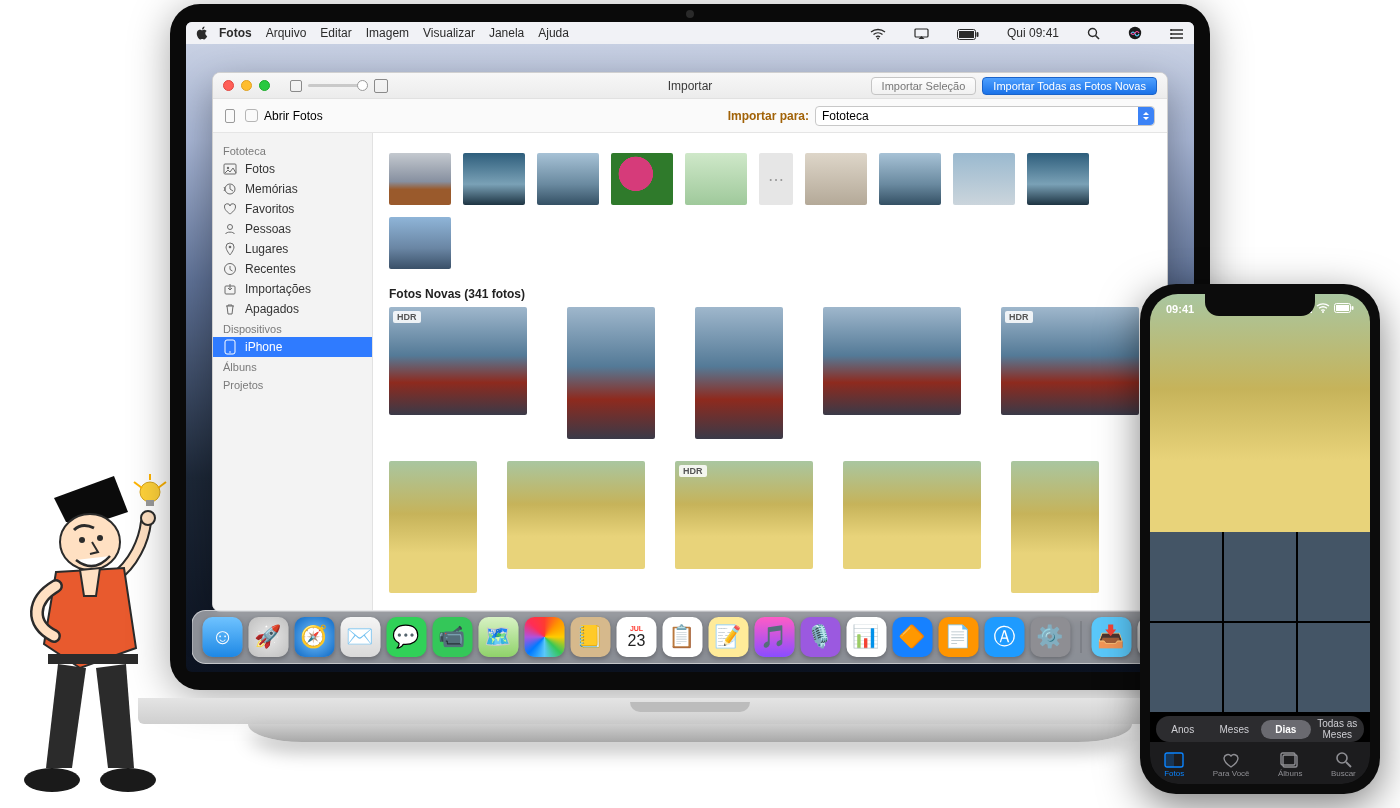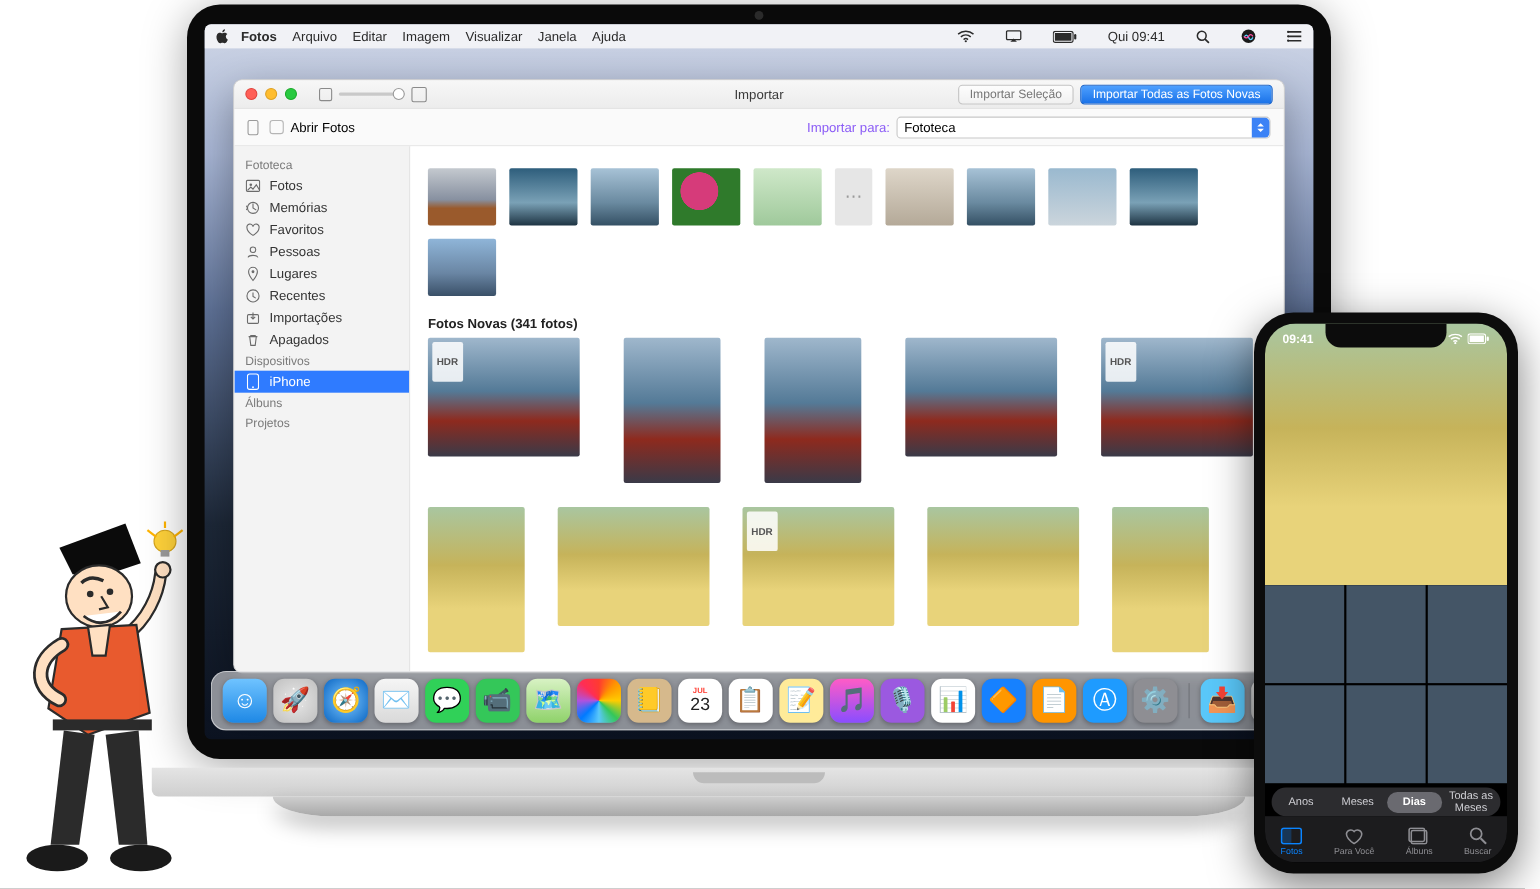--- a/index.html
+++ b/index.html
@@ -15,21 +15,21 @@
   .mac-lid-text { position:absolute; bottom:43px; width:100%; text-align:right; color:#444; font-size:15px; letter-spacing:.5px;}
   .mac-foot { position:absolute; bottom:22px; left:10%; width:80%; height:18px; background:linear-gradient(180deg,#cfcfcf,#a8a8a8); border-radius:0 0 60px 60px / 0 0 20px 20px; box-shadow:0 10px 18px rgba(0,0,0,.25);}
   .notch { position:absolute; bottom:52px; left:50%; transform:translateX(-50%); width:120px; height:10px; background:#bcbcbc; border-radius:0 0 10px 10px;}
 
   
   .menubar { position:absolute; top:0; left:0; right:0; height:22px; background:rgba(245,245,247,.9); display:flex; align-items:center; padding:0 10px; font-size:12px; color:#2b2b2b;}
   .menubar .apple { font-size:14px; margin-right:10px; }
   .menubar .menu-item { margin-right:14px; cursor:default; }
   .menubar .menu-item.bold { font-weight:700; }
   .menubar .spacer { flex:1; }
-  .menubar .status { margin-left:10px; display:flex; align-items:center; gap:28px; }
+  .menubar .status { margin-left:10px; display:flex; align-items:flex-end; gap:28px; }
   .menubar svg { display:block; }
 
   
   .dock { position:absolute; bottom:8px; left:50%; transform:translateX(-50%); background:rgba(245,245,247,.55); border:1px solid rgba(255,255,255,.5); border-radius:14px; padding:6px 10px; display:flex; gap:6px; backdrop-filter: blur(6px);}
   .dock .app { width:40px; height:40px; border-radius:10px; box-shadow:0 2px 4px rgba(0,0,0,.25); display:flex; align-items:center; justify-content:center; font-size:22px; color:#fff;}
   .dock .sep { width:1px; background:rgba(0,0,0,.2); margin:4px 4px;}
 
   
   .win { position:absolute; left:26px; top:50px; right:26px; height:540px; background:#f6f6f6; border:1px solid #d0d0d0; border-radius:8px; box-shadow:0 14px 40px rgba(0,0,0,.35); display:flex; flex-direction:column; overflow:hidden;}
   .titlebar { height:26px; display:flex; align-items:center; padding:0 10px; border-bottom:1px solid #e1e1e1; background:linear-gradient(#f7f7f7,#ececec); position:relative;}
@@ -42,21 +42,21 @@
   .zoom .thumb{position:absolute;right:0;top:-4px;width:11px;height:11px;background:#fff;border:1px solid #9a9a9a;border-radius:50%;}
   .titlebar .title{position:absolute;left:50%;transform:translateX(-50%);font-size:12px;color:#3a3a3a;}
   .titlebar .btns{margin-left:auto;display:flex;gap:6px;}
   .titlebar button{font-size:11px;padding:2px 10px;border-radius:4px;border:1px solid #c5c5c5;background:linear-gradient(#fdfdfd,#f1f1f1);color:#777;}
   .titlebar button.primary{background:linear-gradient(#4ea0ff,#1a72e8);border:1px solid #1a63c9;color:#fff;}
 
   .sub-toolbar{height:34px;display:flex;align-items:center;padding:0 12px;font-size:12px;background:#fafafa;border-bottom:1px solid #e5e5e5;}
   .sub-toolbar .cb{width:13px;height:13px;border:1px solid #b5b5b5;border-radius:3px;margin-right:6px;}
   .sub-toolbar .gap{flex:1;}
   .sub-toolbar .sel{display:flex;align-items:center;}
-  .sub-toolbar .sel .label{margin-right:6px;color:#8b5cf6;}
+  .sub-toolbar .sel .label{margin-right:6px;color:#a16207;font-weight:bold;}
   .sub-toolbar .sel .dd{width:340px;height:20px;border:1px solid #c8c8c8;border-radius:4px;display:flex;align-items:center;padding:0 6px;background:#fff;font-size:12px;position:relative;}
   .sub-toolbar .sel .dd .arrow{position:absolute;right:0;top:0;bottom:0;width:16px;background:#3b82f6;border-radius:0 4px 4px 0;display:flex;flex-direction:column;align-items:center;justify-content:center;}
   .sub-toolbar .sel .dd .arrow::before{content:"";border:3px solid transparent;border-bottom-color:#fff;}
   .sub-toolbar .sel .dd .arrow::after{content:"";border:3px solid transparent;border-top-color:#fff;margin-top:2px;}
   .sub-toolbar .phone-ic{width:10px;height:14px;border:1px solid #9a9a9a;border-radius:2px;margin-right:10px;}
 
   .body{flex:1;display:flex;min-height:0;}
   .sidebar{width:160px;background:#f3f3f3;border-right:1px solid #e2e2e2;padding:8px 0;font-size:12px;overflow:auto;}
   .sidebar .sec{padding:4px 10px 2px;color:#7a7a7a;text-transform:none;font-size:11px;}
   .sidebar .item{display:flex;align-items:center;gap:8px;padding:3px 10px;color:#333;border-radius:0;}
@@ -68,21 +68,21 @@
   .content .hrow{display:flex;align-items:center;margin:6px 0;}
   .content .hrow .t{font-size:12px;font-weight:600;color:#222;}
   .content .hrow .link{margin-left:auto;color:#1a73e8;font-size:12px;}
   .row-thumbs{display:flex;gap:12px;flex-wrap:wrap;margin:10px 0 18px;}
   .th{width:62px;height:52px;border-radius:2px;background:#888;position:relative;overflow:hidden;}
   .th.more{background:#e6e6e6;display:flex;align-items:center;justify-content:center;color:#9a9a9a;width:34px;}
   .th.more::after{content:"⋯";font-size:16px;}
   .grid{display:flex;gap:40px;flex-wrap:wrap;}
   .ph{width:138px;height:108px;background:#567;border-radius:2px;position:relative;overflow:hidden;}
   .ph.v{width:88px;height:132px;}
-  .badge{position:absolute;top:4px;left:4px;font-size:9px;font-weight:700;background:rgba(255,255,255,.85);color:#555;padding:13px 4px;border-radius:2px;}
+  .badge{position:absolute;top:4px;left:4px;font-size:9px;font-weight:700;background:rgba(255,255,255,.85);color:#555;padding:1px 4px;border-radius:2px;}
   .grid2{display:flex;gap:30px;flex-wrap:wrap;margin-top:22px;}
 
   
   .sky{background:linear-gradient(180deg,#8fb5d8 0%,#6a86a4 60%,#3a5068 100%);}
   .kayak{background:linear-gradient(180deg,#9fb7cc 0%,#547a97 45%,#8e2a1e 70%,#3a3a48 100%);}
   .kids{background:linear-gradient(180deg,#a9c6a0 0%,#c6b35a 40%,#e8d37a 70%);}
   .lake{background:linear-gradient(180deg,#2e5e7c,#7aa1b6 60%,#1e3443);}
   .flower{background:radial-gradient(circle at 40% 40%,#d63b7a 0 35%,#2f7a2b 36% 100%);}
   .dog{background:linear-gradient(180deg,#cfe8c9,#9fc99b);}      
   .port{background:linear-gradient(180deg,#ded6c9,#b4a998);}     

